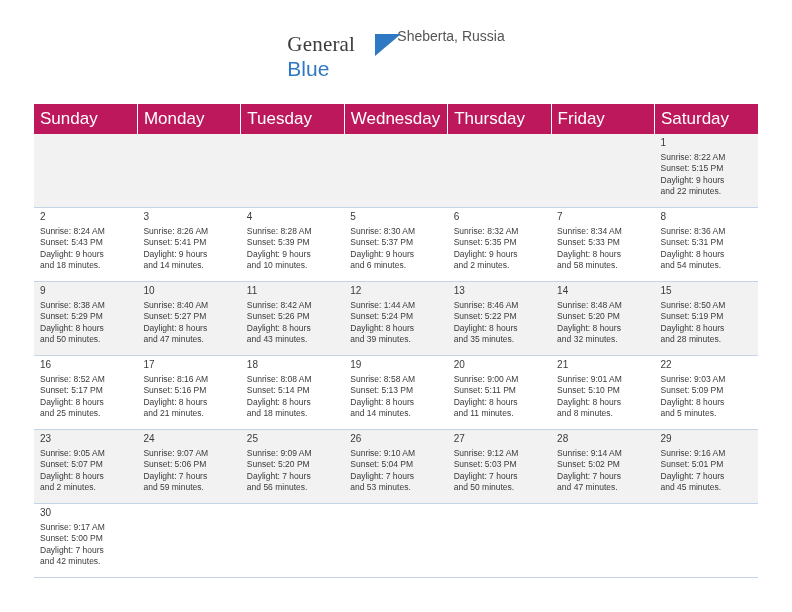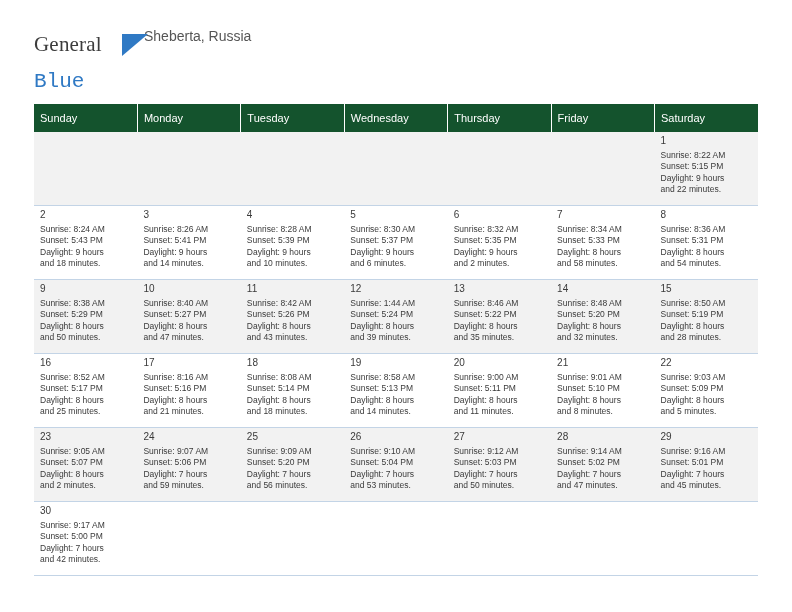--- a/index.html
+++ b/index.html
@@ -18,41 +18,41 @@
     position: relative;
     width: 792px;
     height: 612px;
     box-sizing: border-box;
     padding: 28px 34px 0 34px;
   }
   
   .header {
     display: flex;
     align-items: flex-start;
-    justify-content: flex-start;
+    justify-content: center;
     height: 62px;
   }
   .logo {
     position: relative;
     width: 110px;
     padding-top: 6px;
     line-height: 1;
   }
   .logo-general {
     font-size: 21px;
     color: #3c3c3c;
     letter-spacing: 0.2px;
     font-family: "Liberation Serif", serif;
   }
   .logo-blue {
     font-size: 21px;
     color: #2f79c4;
-    font-family: Liberation Mono, monospace;
+    font-family: Liberation Sans, sans-serif;
     display: block;
-    margin-top: 16px;
+    margin-top: 3px;
   }
   .logo-tri {
     position: absolute;
     right: -4px;
     top: 6px;
     width: 0;
     height: 0;
     border-left: 26px solid #2f79c4;
     border-bottom: 22px solid transparent;
   }
@@ -72,23 +72,23 @@
     color: #555555;
   }
   
   table.cal {
     width: 724px;
     border-collapse: collapse;
     margin-top: 14px;
     table-layout: fixed;
   }
   table.cal th {
-    background: #14532d;
+    background: #be185d;
     color: #ffffff;
-    font-size: 11px;
+    font-size: 17px;
     font-weight: normal;
     text-align: left;
     padding: 5px 0 5px 6px;
     border-right: 1px solid #ffffff;
     height: 18px;
   }
   table.cal th:last-child { border-right: none; }
   table.cal td {
     vertical-align: top;
     border-bottom: 1px solid #c3d4e6;

